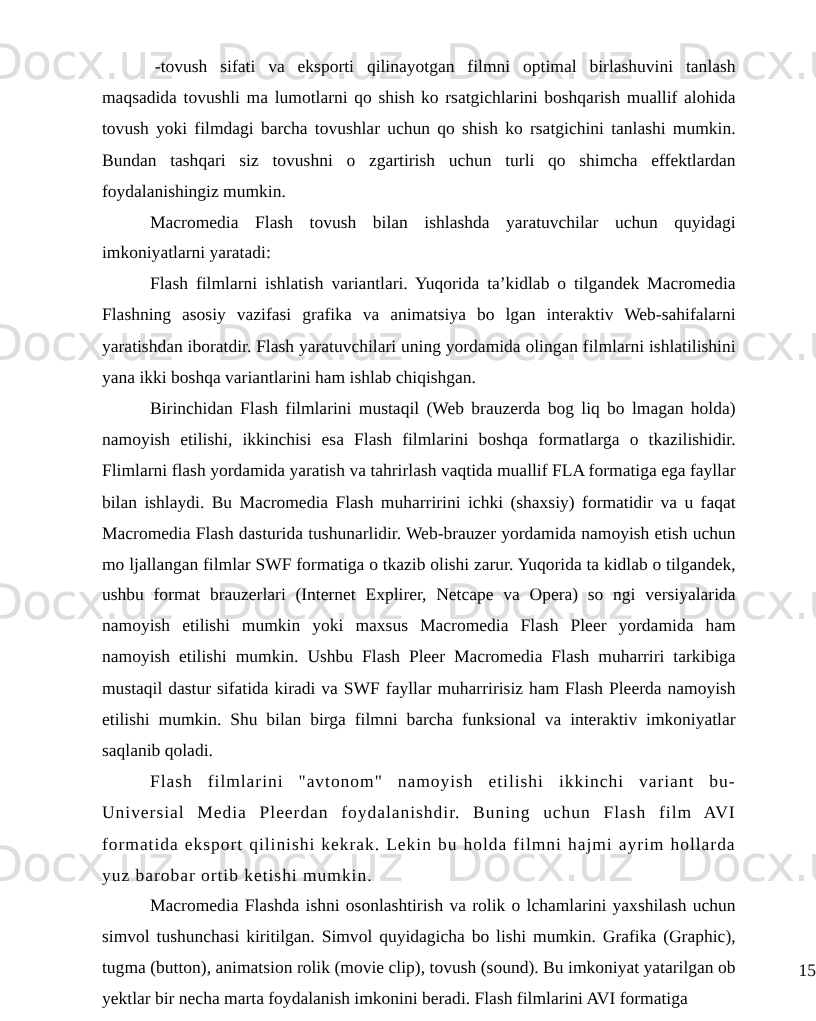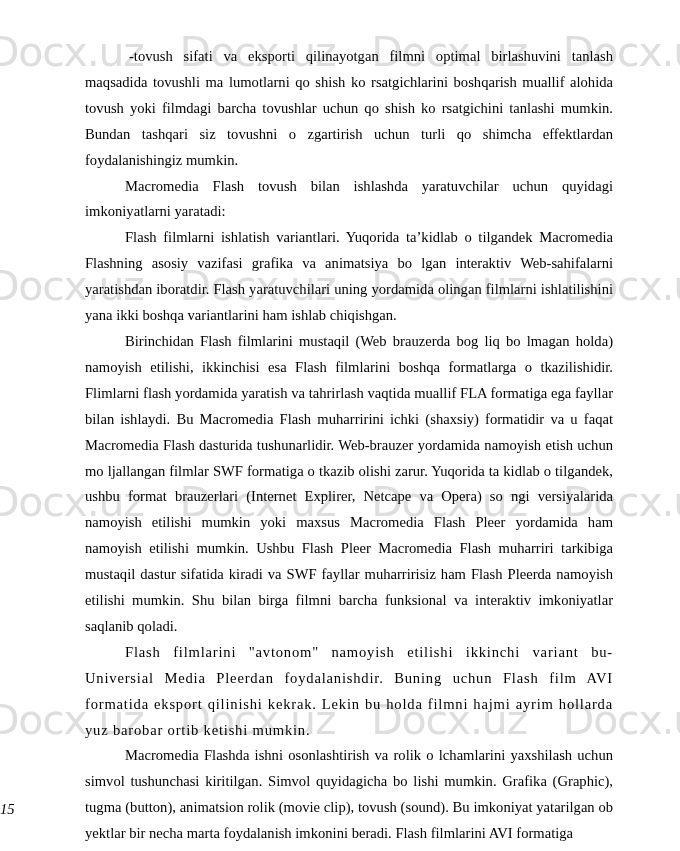--- a/index.html
+++ b/index.html
@@ -72,23 +72,22 @@
   .quoted {
     letter-spacing: 0.8px;
   }
 
   
   #page-footer {
     position: absolute;
     left: 0;
     right: 0;
     top: 800px;
-    text-align: left;
+    text-align: right;
     z-index: 1;
-    font-style: italic;
   }
   #page-number {
     font-family: "Liberation Serif", "DejaVu Serif", serif;
     font-size: 14.6px;
     color: #000000;
   }
 </style>
 </head>
 <body>
 

